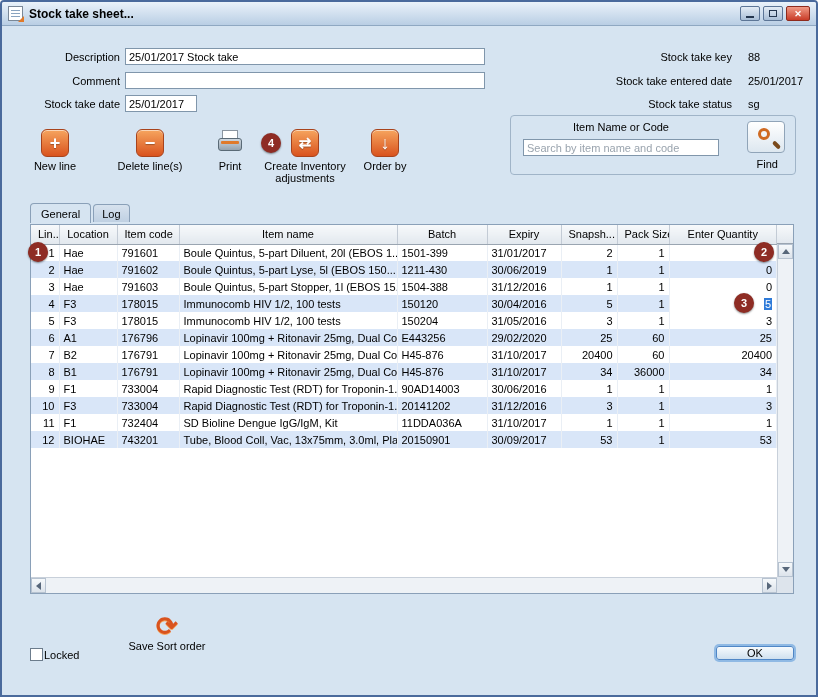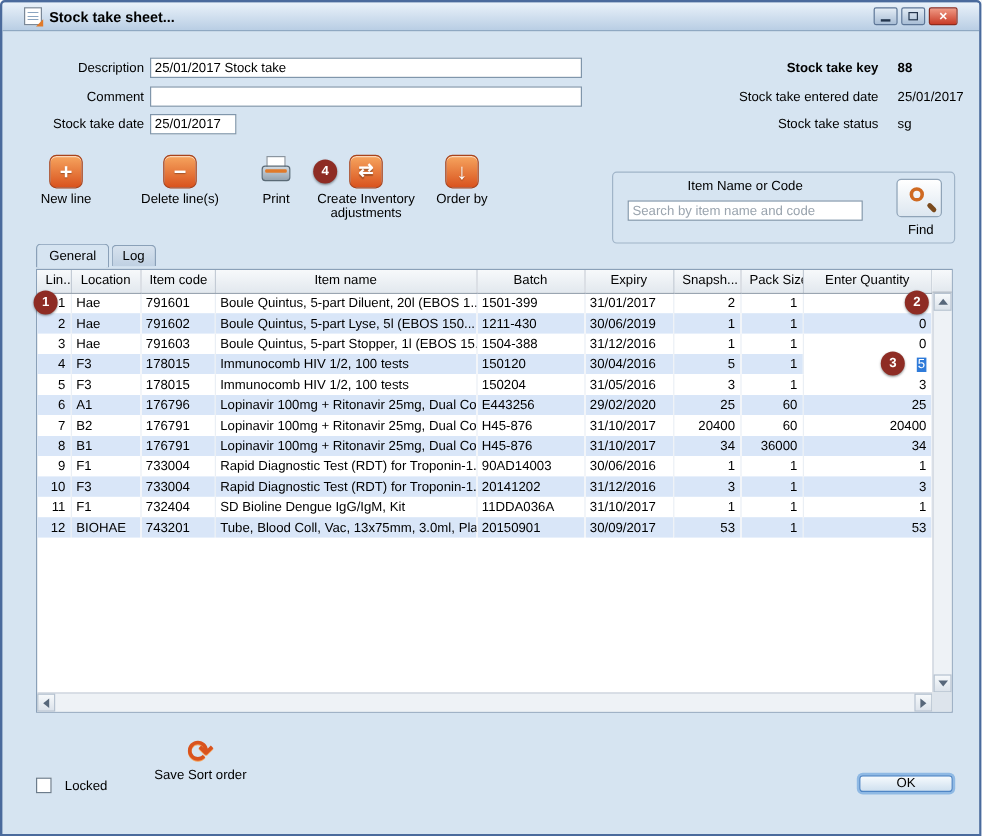--- a/index.html
+++ b/index.html
@@ -1,20 +1,20 @@
 <!DOCTYPE html>
 <html><head>
 <meta charset="utf-8">
 <style>
   * { box-sizing: border-box; }
   body { margin:0; background:#fff; font-family:"Liberation Sans", sans-serif; font-size:11px; color:#000; }
   .window { position:relative; width:818px; height:697px; background:#d6e4f1; border:2px solid #4a6a9c; border-radius:4px 4px 0 0; overflow:hidden; }
 
   
-  .titlebar { height:24px; background:linear-gradient(#eaf2fa,#b9cee4); border-bottom:1px solid #8fa8c2; display:flex; align-items:center; padding:0 18px; gap:6px; }
+  .titlebar { height:24px; background:linear-gradient(#eaf2fa,#b9cee4); border-bottom:1px solid #8fa8c2; display:flex; align-items:center; padding:0 6px; gap:6px; }
   .title-icon { width:15px; height:15px; background:#fff; border:1px solid #7a8898; position:relative; flex:0 0 auto; }
   .title-icon::before { content:""; position:absolute; left:2px; right:2px; top:3px; height:8px;
       background:repeating-linear-gradient(#8aa4c0 0 1px, transparent 1px 3px); }
   .title-icon::after { content:""; position:absolute; right:-2px; bottom:-2px; width:0; height:0;
       border-left:6px solid transparent; border-bottom:6px solid #e07a2a; transform:rotate(0deg); }
   .titlebar .title { font-weight:bold; font-size:12px; flex:1; white-space:nowrap; overflow:hidden; }
   .win-btns { display:flex; gap:3px; }
   .win-btn { width:20px; height:15px; border:1px solid #5c7596; border-radius:2px;
       background:linear-gradient(#e3ecf5,#a9bed6); display:flex; align-items:center; justify-content:center; cursor:pointer; }
   .win-btn .bar { width:8px; height:2px; background:#24364e; margin-top:6px; }
@@ -36,21 +36,21 @@
   .ic.orange { background:linear-gradient(#f6a55f,#d9531e); border:1px solid #a8431c; box-shadow:inset 0 1px 0 rgba(255,255,255,.55); }
   .ic .glyph { position:absolute; inset:0; display:flex; align-items:center; justify-content:center;
       color:#fff; font-weight:bold; font-size:18px; text-shadow:0 1px 1px rgba(0,0,0,.3); }
   .ic-print { width:28px; height:28px; margin:0 auto 3px; position:relative; }
   .ic-print .paper { position:absolute; left:6px; top:1px; width:16px; height:10px; background:#fff; border:1px solid #8a95a0; }
   .ic-print .bodyp { position:absolute; left:2px; top:9px; width:24px; height:13px; border-radius:3px;
       background:linear-gradient(#cfd8e0,#95a3af); border:1px solid #5a6a76; }
   .ic-print .stripe { position:absolute; left:5px; top:12px; width:18px; height:3px; background:#e07a2a; border-radius:1px; }
 
   
-  .search-group { position:absolute; left:508px; top:141px; width:286px; height:60px;
+  .search-group { position:absolute; left:508px; top:113px; width:286px; height:60px;
       border:1px solid #a0b4c8; border-radius:4px; }
   .sg-label { position:absolute; left:0; right:64px; top:5px; text-align:center; }
   .sg-input { left:12px; top:23px; width:196px; }
   .find-btn { position:absolute; right:10px; top:5px; width:38px; height:32px; border:1px solid #90a4b8; border-radius:4px;
       background:linear-gradient(#ffffff,#dde7f0); cursor:pointer; }
   .mag { position:absolute; left:10px; top:6px; width:12px; height:12px; border:3px solid #cf6a22; border-radius:50%; }
   .mag-handle { position:absolute; left:24px; top:21px; width:9px; height:4px; background:#7a4a1c; border-radius:2px; transform:rotate(45deg); }
   .find-label { position:absolute; right:17px; top:42px; }
 
   
@@ -81,21 +81,21 @@
   .sb-btn { position:absolute; background:linear-gradient(#f6f9fb,#dce3eb); border:1px solid #b6c2d0;
       display:flex; align-items:center; justify-content:center; cursor:pointer; }
   .sb-btn.v { left:0; width:15px; height:15px; }
   .sb-btn.h { top:0; width:15px; height:15px; }
   .tri-up { width:0; height:0; border-left:4px solid transparent; border-right:4px solid transparent; border-bottom:5px solid #57677a; }
   .tri-down { width:0; height:0; border-left:4px solid transparent; border-right:4px solid transparent; border-top:5px solid #57677a; }
   .tri-left { width:0; height:0; border-top:4px solid transparent; border-bottom:4px solid transparent; border-right:5px solid #57677a; }
   .tri-right { width:0; height:0; border-top:4px solid transparent; border-bottom:4px solid transparent; border-left:5px solid #57677a; }
 
   
-  .locked { position:absolute; left:28px; top:646px; display:flex; align-items:center; gap:11px; cursor:pointer; }
+  .locked { position:absolute; left:28px; top:646px; display:flex; align-items:center; gap:1px; cursor:pointer; }
   .checkbox { width:13px; height:13px; background:#fff; border:1px solid #6c7c8c; }
   .save-sort { position:absolute; left:118px; top:610px; width:94px; text-align:center; cursor:pointer; }
   .refresh-glyph { font-size:26px; line-height:28px; font-weight:bold; color:#d9531e; text-shadow:0 1px 0 #f6a55f; }
   .ok-btn { position:absolute; left:714px; top:644px; width:78px; height:14px; border:1px solid #4f86c6; border-radius:3px;
       background:linear-gradient(#f6fafd,#cfe0ef); box-shadow:0 0 0 2px #8fb9e4; display:flex; align-items:center; justify-content:center; cursor:pointer; }
 
   
   .marker { position:absolute; width:20px; height:20px; border-radius:50%; background:#8e2c24; color:#fff;
       font-weight:bold; font-size:11px; display:flex; align-items:center; justify-content:center; z-index:10;
       box-shadow:0 1px 2px rgba(0,0,0,.45); }
@@ -124,21 +124,21 @@
 
   <label class="flabel" style="left:30px; top:49px;">Description</label>
   <input class="text-input" style="left: 123px; top: 46px; width: 360px;" value="25/01/2017 Stock take">
 
   <label class="flabel" style="left:30px; top:73px;">Comment</label>
   <input class="text-input" style="left: 123px; top: 70px; width: 360px;" value="">
 
   <label class="flabel" style="left:30px; top:96px;">Stock take date</label>
   <input class="text-input" style="left: 123px; top: 93px; width: 72px;" value="25/01/2017">
 
-  <div class="meta-row" style="top:49px;font-weight:bold;">
+  <div class="meta-row" style="top:49px;">
     <span class="meta-label">Stock take key</span>
     <span class="meta-value">88</span>
   </div>
   <div class="meta-row" style="top:73px;">
     <span class="meta-label">Stock take entered date</span>
     <span class="meta-value">25/01/2017</span>
   </div>
   <div class="meta-row" style="top:96px;">
     <span class="meta-label">Stock take status</span>
     <span class="meta-value">sg</span>

